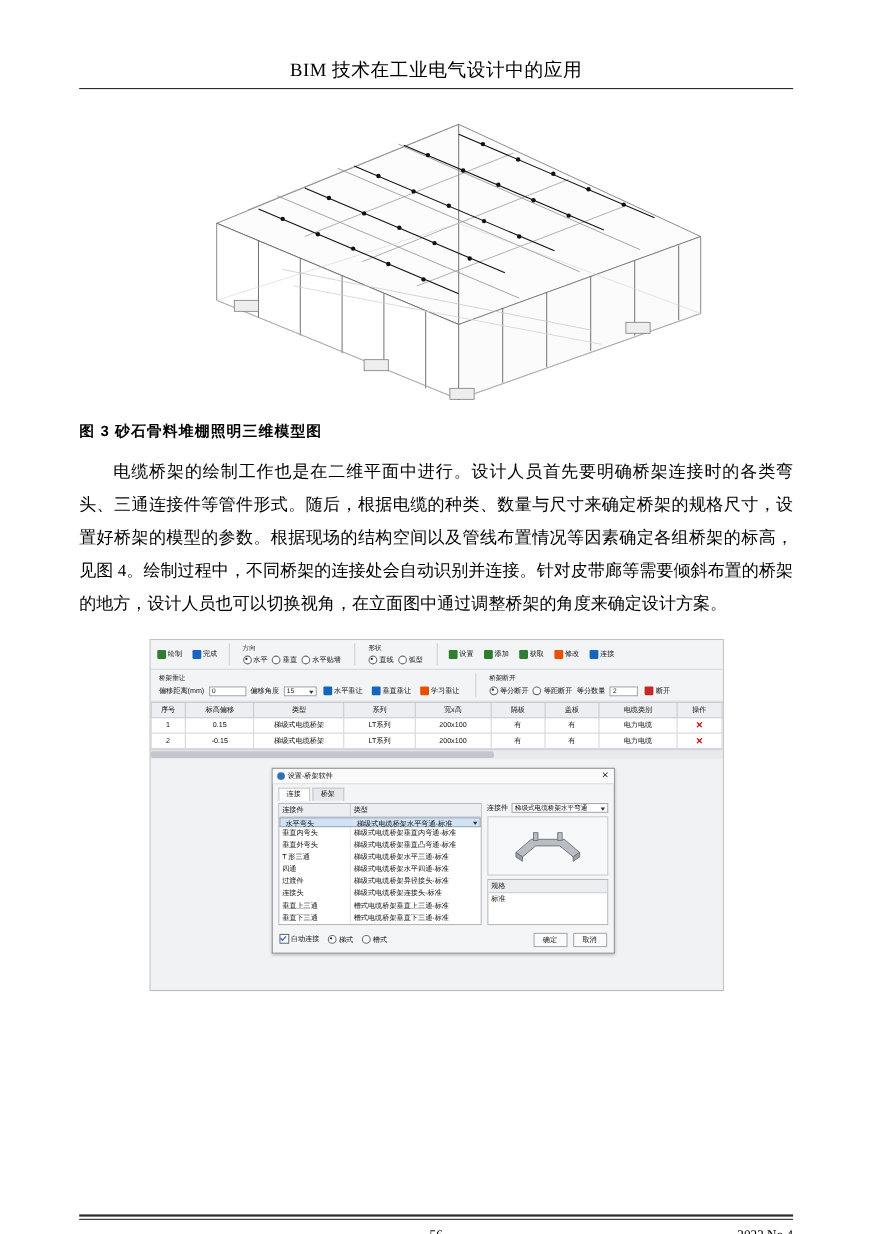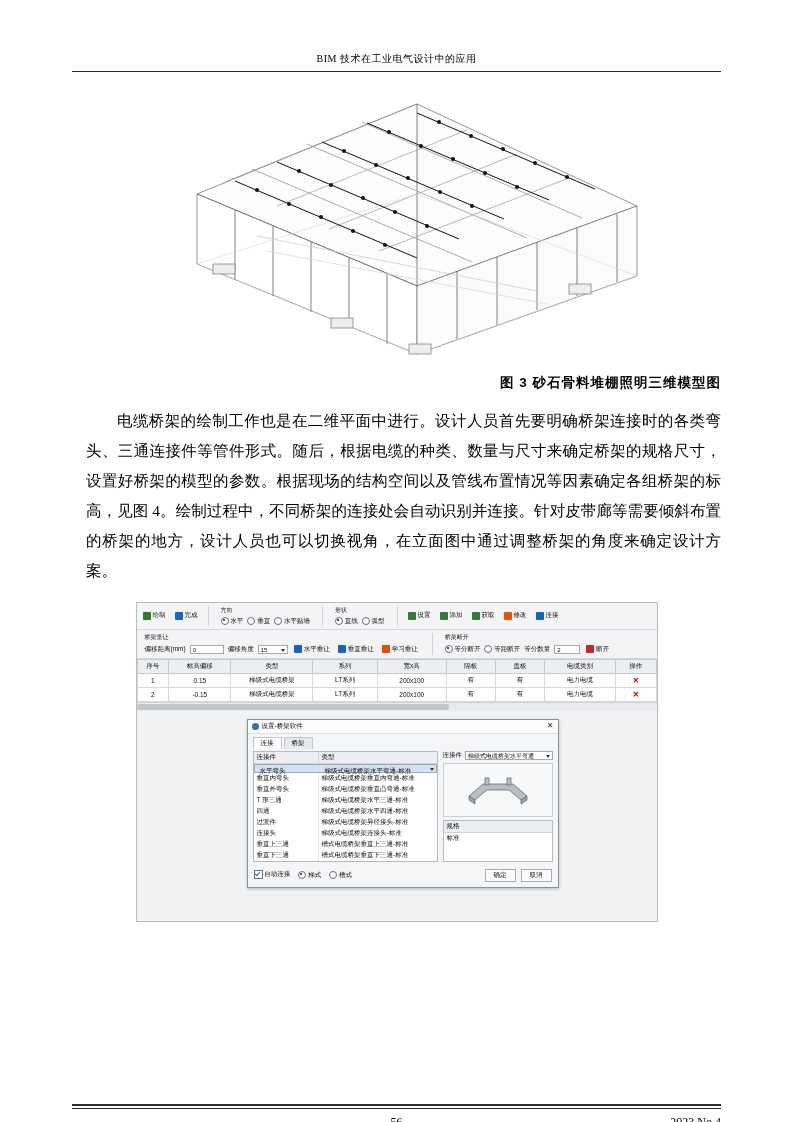--- a/index.html
+++ b/index.html
@@ -17,58 +17,57 @@
     box-sizing:border-box;
     padding:0 72px;
   }
   
   .header{
     position:relative;
     margin-top:52px;
     text-align:center;
   }
   .header .htitle{
-    font-size:10px;
+    font-size:17px;
     letter-spacing:.5px;
     font-family:"Liberation Serif", serif;
     padding-bottom:5px;
   }
   .header .hrule{
     border-bottom:1px solid #2b2b2b;
     width:100%;
   }
   
   .fig3wrap{
     margin-top:14px;
     text-align:center;
   }
   .fig3{
     width:560px;height:280px;
     margin:0 auto;
     position:relative;
   }
   .fig3 svg{display:block;}
   .figcaption{
-    text-align:right;
+    text-align:left;
     font-size:13.5px;
     font-weight:bold;
     font-family:"Liberation Sans", sans-serif;
     margin-top:8px;
     letter-spacing:1px;
   }
   
   .bodytext{
     margin-top:14px;
     font-size:15.5px;
     line-height:30px;
     text-align:justify;
     text-justify:inter-ideograph;
     text-indent:2em;
     font-family:"Liberation Serif", serif;
-    margin-left:14px;
   }
   
   .fig4wrap{
     margin-top:10px;
     display:flex;
     justify-content:center;
   }
   .uishot{
     width:520px;
     border:1px solid #b9bcc2;

